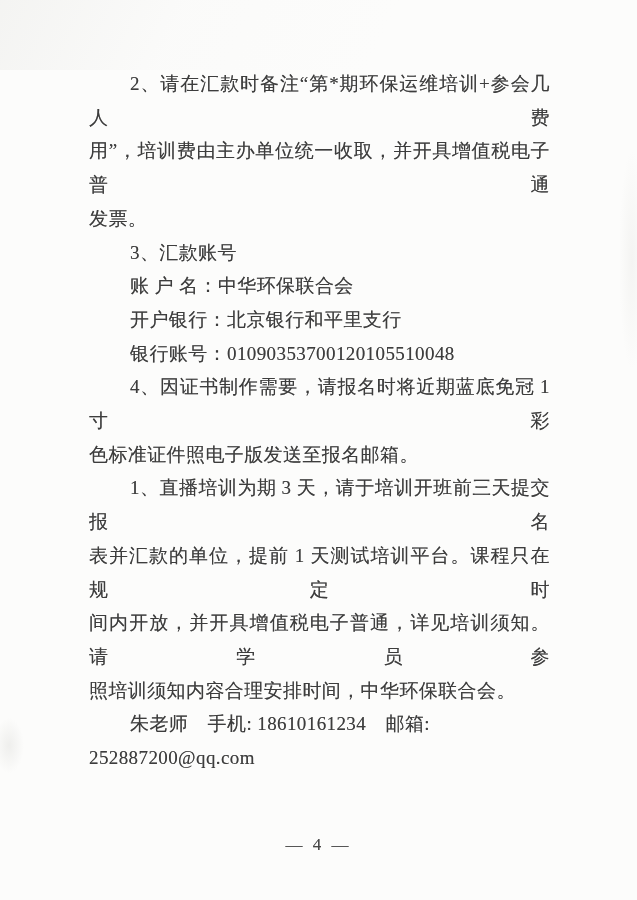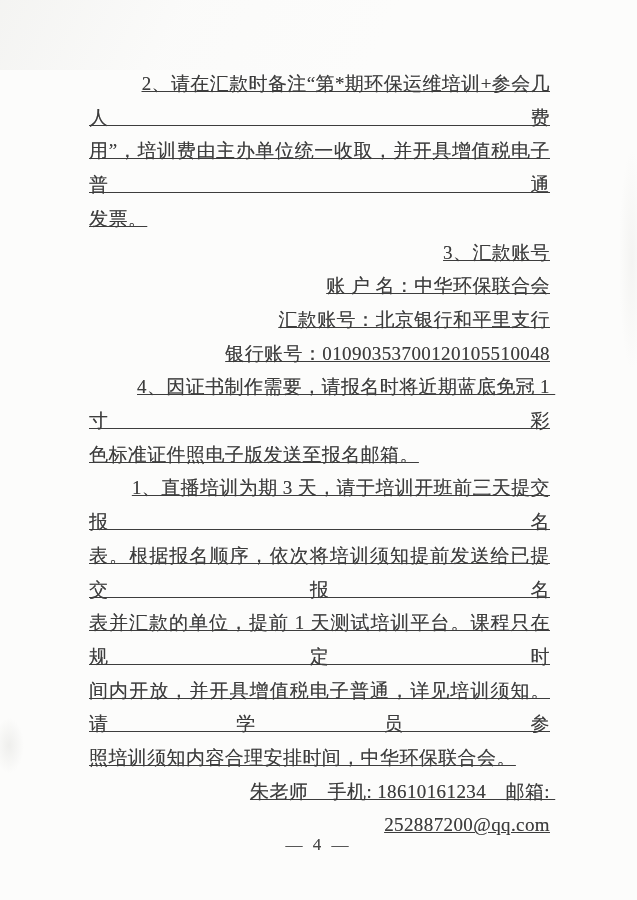--- a/index.html
+++ b/index.html
@@ -46,23 +46,23 @@
     left: 89px;
     top: 67px;
     width: 461px;
     font-size: 19px;
     line-height: 33.7px;
     letter-spacing: 0.4px;
     color: #3d3d3d;
     text-shadow: 0 0 0.6px rgba(61,61,61,0.55);
     text-align: left;
   }
-  .ln { min-height: 33.7px; white-space: pre-wrap; text-decoration: underline; }
+  .ln { min-height: 33.7px; white-space: pre-wrap; }
   .jst { text-align: justify; text-align-last: justify; }
-  .ind { text-indent: 41px; text-align: right; }
+  .ind { text-indent: 41px; }
   .footer {
     position: absolute;
     left: 0;
     top: 831px;
     width: 100%;
     text-align: center;
     font-size: 17px;
     line-height: 28px;
     letter-spacing: 3px;
     color: #474747;
@@ -76,26 +76,25 @@
   <div class="scan-shade-top"></div>
   <div class="scan-smudge-left"></div>
   <div class="scan-smudge-right"></div>
 
   <div class="content">
     <div class="ln ind jst">2、请在汇款时备注“第*期环保运维培训+参会几人费</div>
     <div class="ln jst">用”，培训费由主办单位统一收取，并开具增值税电子普通</div>
     <div class="ln">发票。</div>
     <div class="ln ind">3、汇款账号</div>
     <div class="ln ind">账 户 名：中华环保联合会</div>
-    <div class="ln ind">汇款账号：北京银行和平里支行</div>
+    <div class="ln ind">开户银行：北京银行和平里支行</div>
     <div class="ln ind">银行账号：01090353700120105510048</div>
     <div class="ln ind jst">4、因证书制作需要，请报名时将近期蓝底免冠 1 寸彩</div>
     <div class="ln">色标准证件照电子版发送至报名邮箱。</div>
     <div class="ln ind jst">1、直播培训为期 3 天，请于培训开班前三天提交报名</div>
-    <div class="ln jst">表。根据报名顺序，依次将培训须知提前发送给已提交报名</div>
     <div class="ln jst">表并汇款的单位，提前 1 天测试培训平台。课程只在规定时</div>
     <div class="ln jst">间内开放，并开具增值税电子普通，详见培训须知。请学员参</div>
     <div class="ln">照培训须知内容合理安排时间，中华环保联合会。</div>
     <div class="ln ind">朱老师　手机: 18610161234　邮箱: 252887200@qq.com</div>
 
   </div>
 
   <div class="footer">— 4 —</div>
 </div>
 

